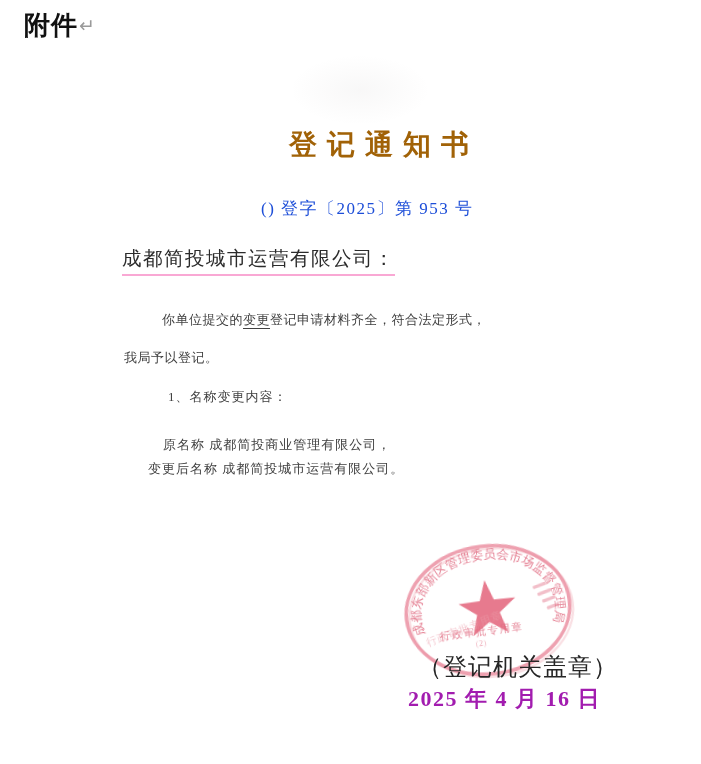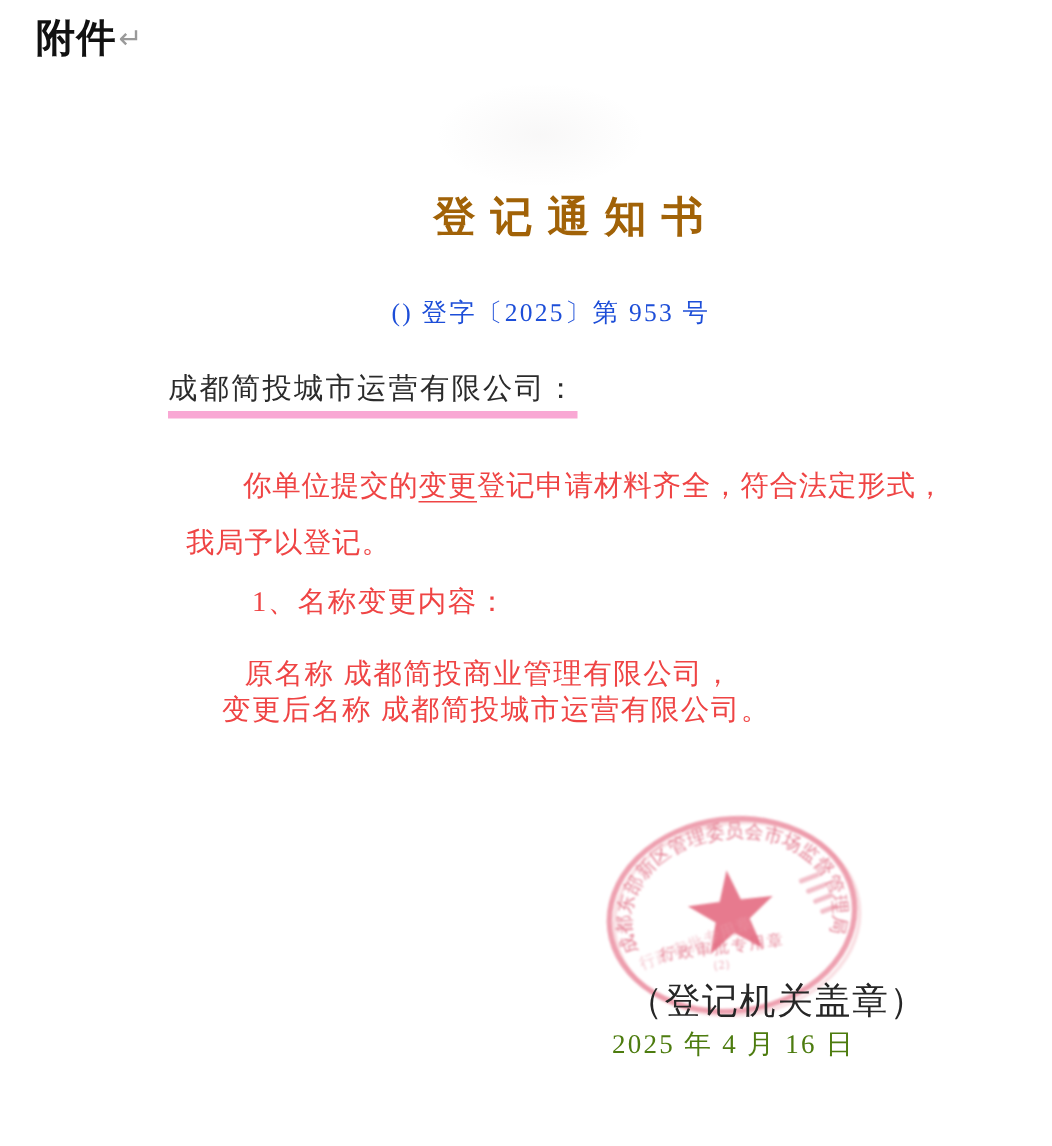--- a/index.html
+++ b/index.html
@@ -25,38 +25,38 @@
     left:289px;top:126px;
     font-family:"Liberation Sans", sans-serif;
     font-size:28px;font-weight:600;color:#a16207;
     letter-spacing:10px;
   }
   .doc-number{
     left:261px;top:173px;
     font-size:17px;color:#1d4ed8;letter-spacing:1.5px;margin-top:24px;
   }
   .addressee{
-    left:112px;top:245px;
+    left:122px;top:245px;
     font-size:19.5px;letter-spacing:1.5px;
-    border-bottom:5px solid #f9a8d4;padding-bottom:2px;
+    border-bottom:2px solid #f9a8d4;padding-bottom:2px;
   }
-  .body-line{font-size:19px;letter-spacing:0.5px;color:#ef4444;}
+  .body-line{font-size:13px;letter-spacing:0.5px;color:#404040;}
   .l-para1a{left:162px;top:311px;}
   .l-para1b{left:124px;top:349px;}
   .l-item  {left:168px;top:388px;letter-spacing:1px;text-align:right;}
   .l-old   {left:163px;top:436px;letter-spacing:1px;}
   .l-new   {left:148px;top:460px;letter-spacing:1px;}
   .u-seg{text-decoration:underline;text-underline-offset:4px;}
   .seal-caption{
     left:418px;top:651px;
     font-size:24px;letter-spacing:1px;color:#262626;
   }
   .doc-date{
     left:408px;top:684px;
-    font-size:18px;letter-spacing:1.5px;color:#4d7c0f;
+    font-size:22px;letter-spacing:1.5px;color:#a21caf;font-weight:bold;
   }
   .seal-svg{position:absolute;left:393px;top:538px;}
   .scan-smudge{
     position:absolute;left:290px;top:55px;width:140px;height:70px;
     background:radial-gradient(closest-side, rgba(120,110,110,0.05), rgba(120,110,110,0));
     border-radius:50%;
   }
 </style>
 </head>
 <body>

